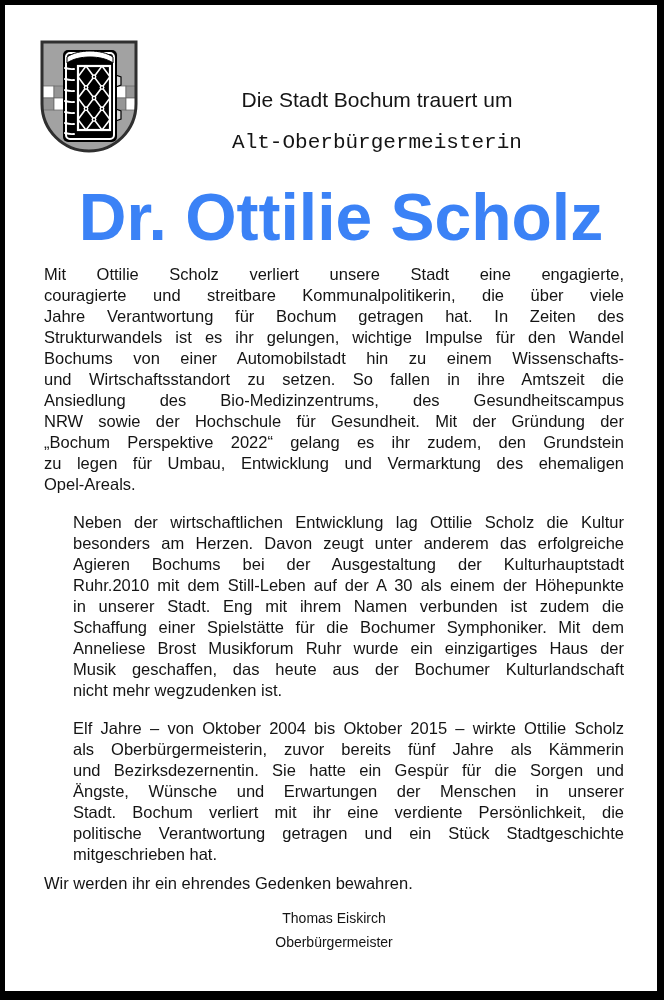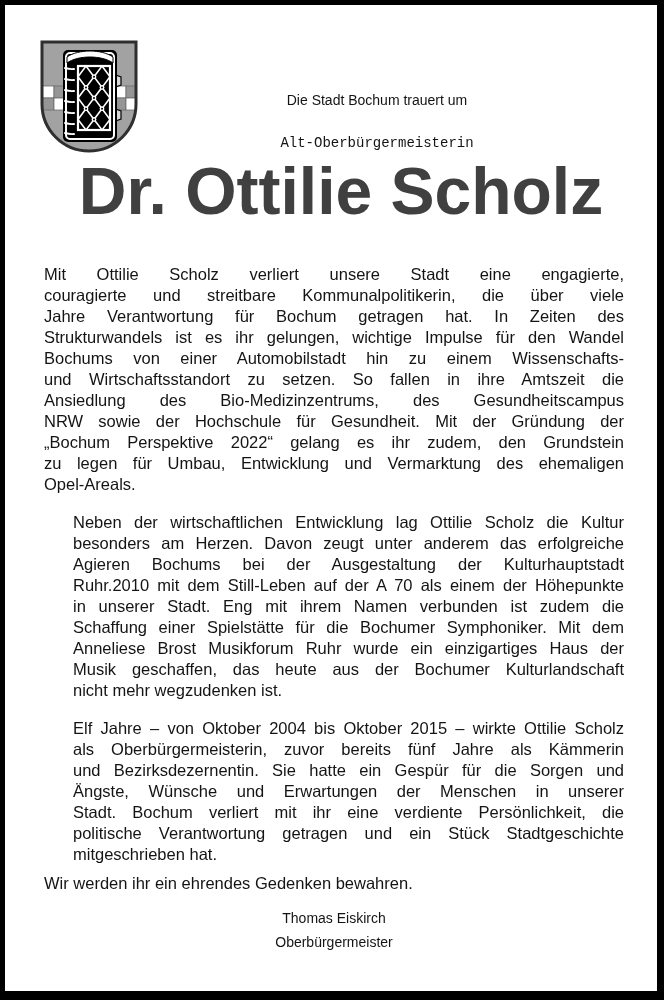--- a/index.html
+++ b/index.html
@@ -25,40 +25,40 @@
     left: 40px;
     top: 40px;
     width: 98px;
     height: 116px;
   }
   .eyebrow {
     position: absolute;
     left: 130px;
     width: 494px;
     text-align: center;
-    font-size: 14px;
+    font-size: 21px;
     line-height: 24px;
     color: #141414;
   }
   .eyebrow1 { top: 88px; }
   .eyebrow2 { top: 131px; font-family: Liberation Mono, monospace; }
   .title {
     position: absolute;
-    top: 153px;
+    top: 179px;
     left: 44px;
     width: 580px;
     margin: 0;
     padding-left: 14px;
     box-sizing: border-box;
     text-align: center;
     font-size: 66px;
     line-height: 76px;
     font-weight: bold;
     letter-spacing: 0px;
-    color: #404040;
+    color: #3b82f6;
     white-space: nowrap;
   }
   .bodytext {
     position: absolute;
     top: 264px;
     left: 44px;
     width: 580px;
     font-size: 16.5px;
     line-height: 21px;
     color: #141414;
@@ -171,21 +171,21 @@
         <div class="line">Ansiedlung des Bio-Medizinzentrums, des Gesundheitscampus</div>
         <div class="line">NRW sowie der Hochschule für Gesundheit. Mit der Gründung der</div>
         <div class="line">„Bochum Perspektive 2022“ gelang es ihr zudem, den Grundstein</div>
         <div class="line">zu legen für Umbau, Entwicklung und Vermarktung des ehemaligen</div>
         <div class="line last">Opel-Areals.</div>
       </div>
     <div class="para">
         <div class="line">Neben der wirtschaftlichen Entwicklung lag Ottilie Scholz die Kultur</div>
         <div class="line">besonders am Herzen. Davon zeugt unter anderem das erfolgreiche</div>
         <div class="line">Agieren Bochums bei der Ausgestaltung der Kulturhauptstadt</div>
-        <div class="line">Ruhr.2010 mit dem Still-Leben auf der A 70 als einem der Höhepunkte</div>
+        <div class="line">Ruhr.2010 mit dem Still-Leben auf der A 30 als einem der Höhepunkte</div>
         <div class="line">in unserer Stadt. Eng mit ihrem Namen verbunden ist zudem die</div>
         <div class="line">Schaffung einer Spielstätte für die Bochumer Symphoniker. Mit dem</div>
         <div class="line">Anneliese Brost Musikforum Ruhr wurde ein einzigartiges Haus der</div>
         <div class="line">Musik geschaffen, das heute aus der Bochumer Kulturlandschaft</div>
         <div class="line last">nicht mehr wegzudenken ist.</div>
       </div>
     <div class="para">
         <div class="line">Elf Jahre – von Oktober 2004 bis Oktober 2015 – wirkte Ottilie Scholz</div>
         <div class="line">als Oberbürgermeisterin, zuvor bereits fünf Jahre als Kämmerin</div>
         <div class="line">und Bezirksdezernentin. Sie hatte ein Gespür für die Sorgen und</div>

